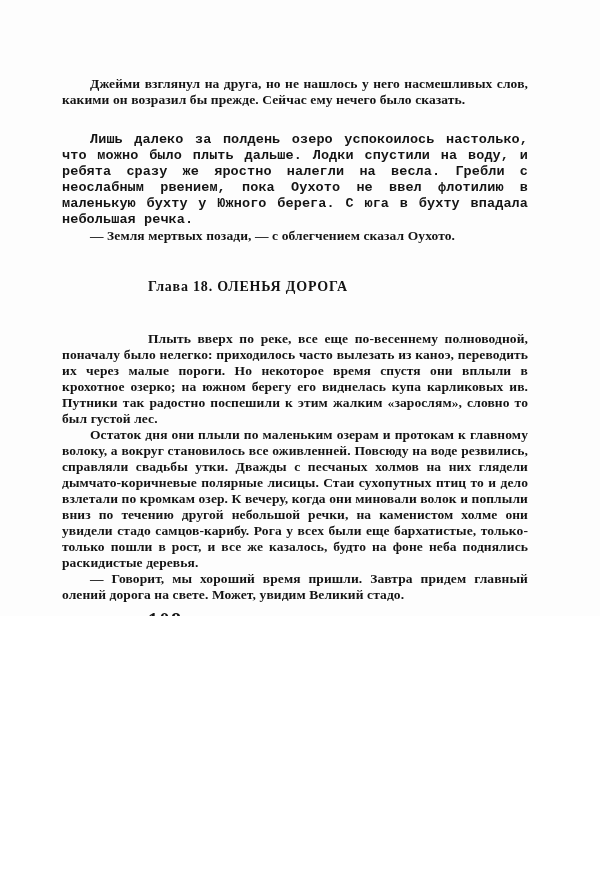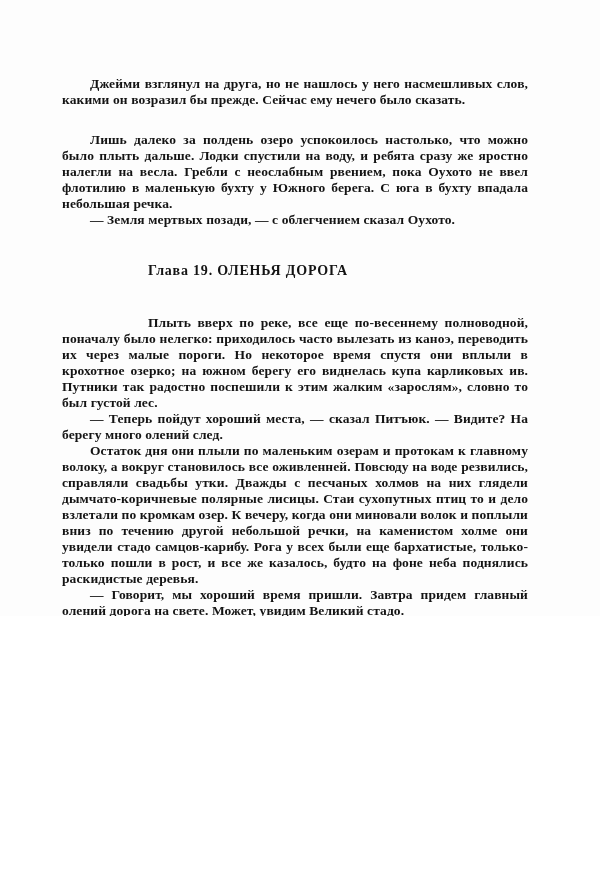--- a/index.html
+++ b/index.html
@@ -27,20 +27,21 @@
     letter-spacing: 0.1px;
     text-align: justify;
     hyphens: none;
   }
   .para {
     margin: 0;
     text-indent: 28px;
   }
   .para-gap {
     margin-top: 24px;
+    font-family: Liberation Mono, monospace;
   }
   .para-deep {
     text-indent: 86px;
     margin-top: 36px;
   }
   .chapter-heading {
     margin: 35px 0 19px 86px;
     font-size: 14px;
     font-weight: 700;
     letter-spacing: 0.8px;
@@ -61,26 +62,25 @@
 
 <div class="scan-page">
   <div class="text-block">
 
     <p class="para">Джейми взглянул на друга, но не нашлось у него насмешливых слов, какими он возразил бы прежде. Сейчас ему нечего было сказать.</p>
 
     <p class="para para-gap">Лишь далеко за полдень озеро успокоилось настолько, что можно было плыть дальше. Лодки спустили на воду, и ребята сразу же яростно налегли на весла. Гребли с неослабным рвением, пока Оухото не ввел флотилию в маленькую бухту у Южного берега. С юга в бухту впадала небольшая речка.</p>
 
     <p class="para">— Земля мертвых позади, — с облегчением сказал Оухото.</p>
 
-    <h2 class="chapter-heading">Глава 19. ОЛЕНЬЯ ДОРОГА</h2>
+    <h2 class="chapter-heading">Глава 18. ОЛЕНЬЯ ДОРОГА</h2>
 
     <p class="para para-deep">Плыть вверх по реке, все еще по-весеннему полноводной, поначалу было нелегко: приходилось часто вылезать из каноэ, переводить их через малые пороги. Но некоторое время спустя они вплыли в крохотное озерко; на южном берегу его виднелась купа карликовых ив. Путники так радостно поспешили к этим жалким «зарослям», словно то был густой лес.</p>
 
 
-    <p class="para">— Теперь пойдут хороший места, — сказал Питъюк. — Видите? На берегу много олений след.</p>
 
     <p class="para">Остаток дня они плыли по маленьким озерам и протокам к главному волоку, а вокруг становилось все оживленней. Повсюду на воде резвились, справляли свадьбы утки. Дважды с песчаных холмов на них глядели дымчато-коричневые полярные лисицы. Стаи сухопутных птиц то и дело взлетали по кромкам озер. К вечеру, когда они миновали волок и поплыли вниз по течению другой небольшой речки, на каменистом холме они увидели стадо самцов-карибу. Рога у всех были еще бархатистые, только-только пошли в рост, и все же казалось, будто на фоне неба поднялись раскидистые деревья.</p>
 
 
     <p class="para">— Говорит, мы хороший время пришли. Завтра придем главный олений дорога на свете. Может, увидим Великий стадо.</p>
 
 
     <p class="page-number">108</p>
 
   </div>

